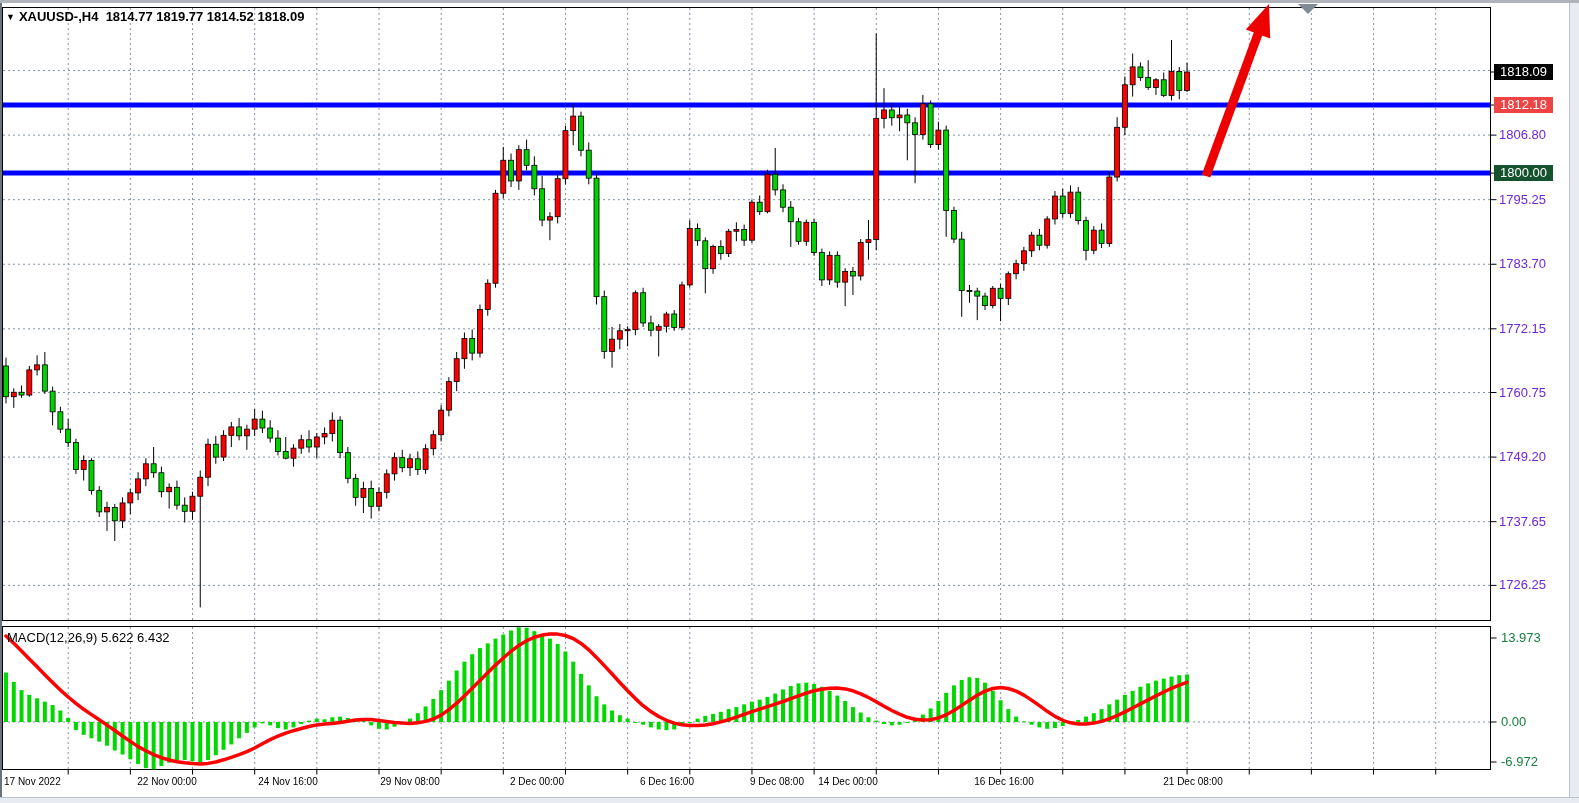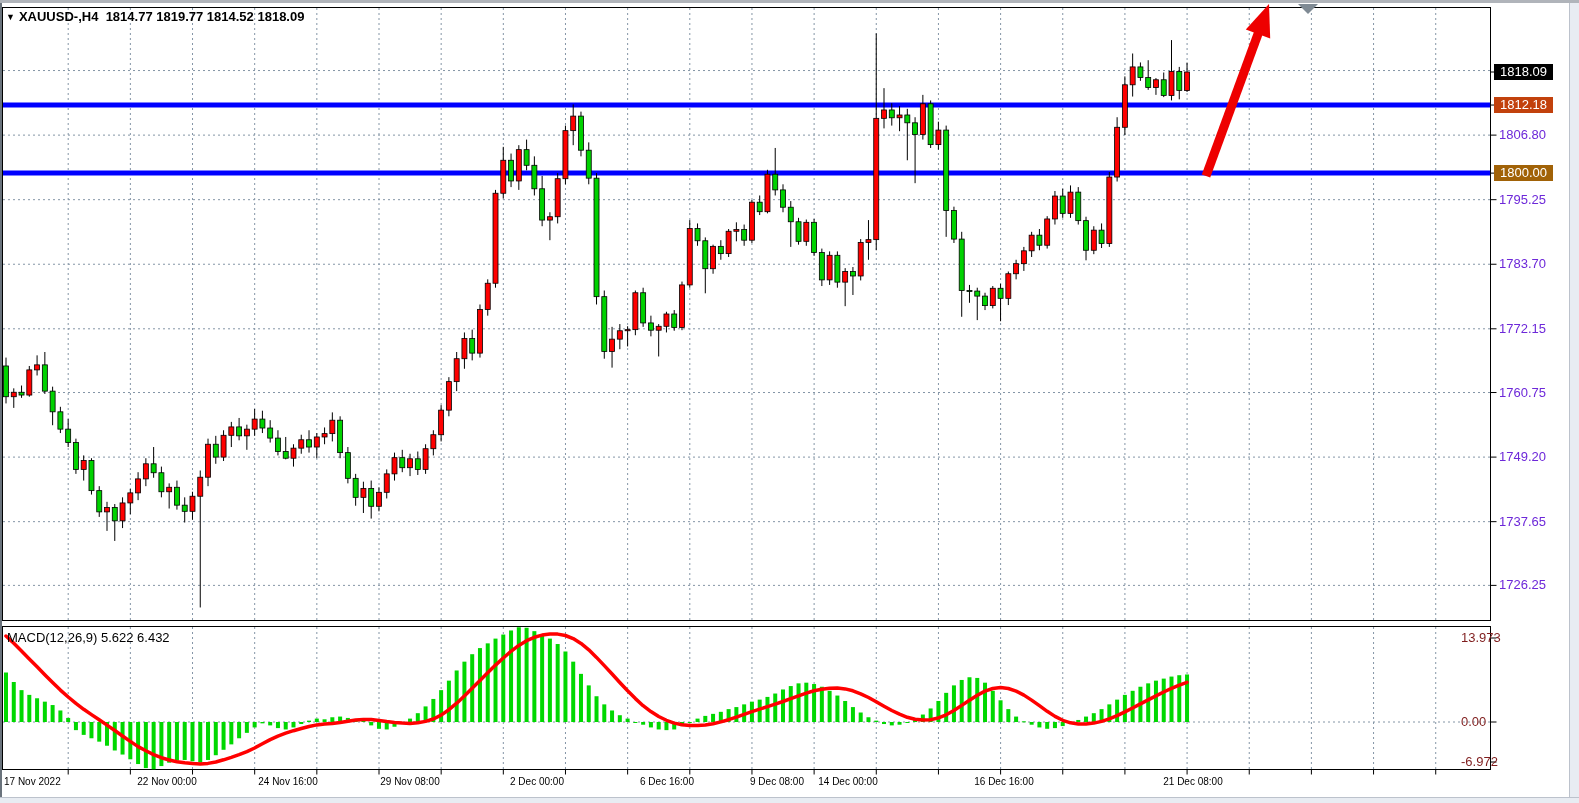--- a/index.html
+++ b/index.html
@@ -4,21 +4,21 @@
 <style>
   html,body{margin:0;padding:0;background:#ffffff;font-family:"Liberation Sans","DejaVu Sans",sans-serif;}
   #window{position:relative;width:1579px;height:803px;background:#ffffff;overflow:hidden;text-align:right;}
   #chart-svg{position:absolute;left:0;top:0;}
   .overlay-label{position:absolute;font-size:13px;color:#000;white-space:nowrap;}
   #title-bar{left:6px;top:9px;font-weight:bold;}
   #title-bar .tri{font-size:9px;vertical-align:1px;margin-right:4px;}
   #macd-label{left:7px;top:630px;}
   .price-label{position:absolute;left:1499px;font-size:13px;height:16px;line-height:16px;color:#6d28d9;white-space:nowrap;}
   .price-label.boxed{left:1494px;padding:0 6px;color:#fff;}
-  .macd-axis-label{position:absolute;left:1461px;font-size:13px;height:16px;line-height:16px;color:#7f1d1d;}
+  .macd-axis-label{position:absolute;left:1501px;font-size:13px;height:16px;line-height:16px;color:#15803d;}
   .time-label{position:absolute;top:776px;font-size:10px;color:#000;transform:translateX(-50%);white-space:nowrap;}
   .time-label.first{transform:none;}
   #top-strip{position:absolute;left:0;top:0;width:1579px;height:3px;background:#b0b4ba;}
   #right-strip{position:absolute;right:0;top:3px;width:9px;height:794px;background:#e8ecf2;border-left:1px solid #bcc2cc;}
   #bottom-strip{position:absolute;left:0;top:797px;width:1579px;height:6px;background:#e8ecf2;border-top:1px solid #bcc2cc;}
   #left-strip{position:absolute;left:0;top:3px;width:2px;height:794px;background:#6a737c;}
 </style>
 </head>
 <body>
 
@@ -594,23 +594,23 @@
     </svg>
 
   <div id="labels-overlay" style="position:absolute;left:0;top:0;width:100%;height:100%;pointer-events:none;">
     <div class="overlay-label" id="title-bar">
       <span class="tri">▼</span><span>XAUUSD-,H4</span>&nbsp;
       <span>1814.77 1819.77 1814.52 1818.09</span>
     </div>
     <div class="overlay-label" id="macd-label">MACD(12,26,9) 5.622 6.432</div>
     <div id="gen-labels">
         <div class="price-label boxed" style="top: 64px; background: rgb(0, 0, 0);">1818.09</div>
-        <div class="price-label boxed" style="top: 97.0369px; background: #c2410c;">1812.18</div>
+        <div class="price-label boxed" style="top: 97.0369px; background: #ef4444;">1812.18</div>
         <div class="price-label" style="top: 127.111px;">1806.80</div>
-        <div class="price-label boxed" style="top: 165.123px; background: #a16207;">1800.00</div>
+        <div class="price-label boxed" style="top: 165.123px; background: #14532d;">1800.00</div>
         <div class="price-label" style="top: 191.676px;">1795.25</div>
         <div class="price-label" style="top: 256.24px;">1783.70</div>
         <div class="price-label" style="top: 320.805px;">1772.15</div>
         <div class="price-label" style="top: 384.531px;">1760.75</div>
         <div class="price-label" style="top: 449.095px;">1749.20</div>
         <div class="price-label" style="top: 513.66px;">1737.65</div>
         <div class="price-label" style="top: 577.386px;">1726.25</div>
         <div class="macd-axis-label" style="top: 630px;">13.973</div>
         <div class="macd-axis-label" style="top: 714px;">0.00</div>
         <div class="macd-axis-label" style="top: 754px;">-6.972</div>

